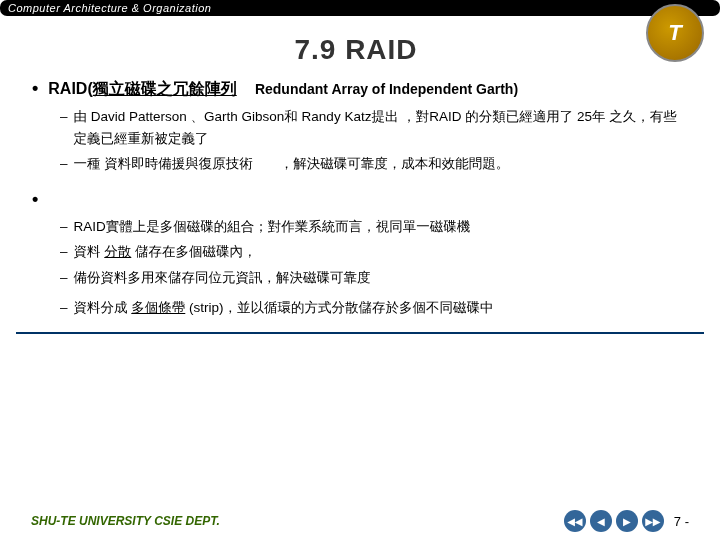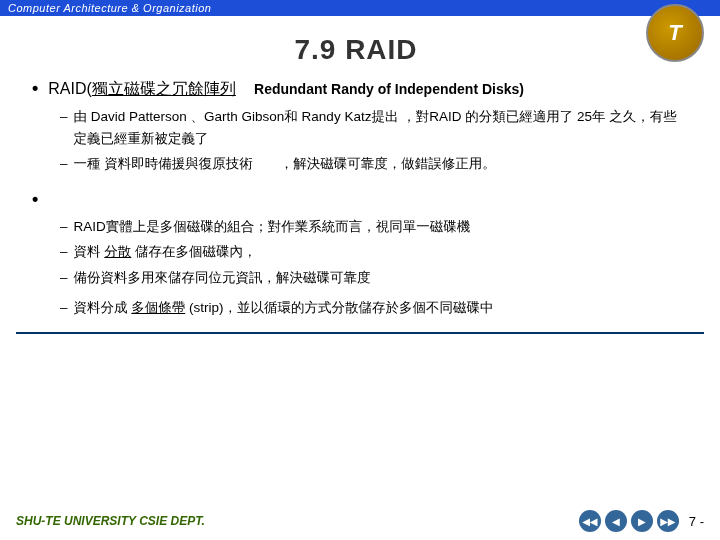--- a/index.html
+++ b/index.html
@@ -8,26 +8,27 @@
       width: 720px;
       height: 540px;
       background: #ffffff;
       font-family: Arial, "Microsoft JhengHei", "微軟正黑體", sans-serif;
       overflow: hidden;
       position: relative;
     }
 
     
     .header-bar {
-      background: #1d4ed8;
+      background: #000000;
       color: #ffffff;
       font-size: 11px;
       padding: 2px 8px;
       font-style: italic;
       letter-spacing: 0.5px;
+      border-radius: 7px;
     }
 
     
     .title-area {
       text-align: center;
       padding: 18px 8px 12px 0;
     }
 
     .title-area h1 {
       font-size: 28px;
@@ -83,21 +84,21 @@
     }
 
     .bullet-dot {
       color: #000;
       font-size: 18px;
       margin-right: 4px;
     }
 
     .bullet-main .cjk-bold {
       font-size: 16px;
-      font-weight: normal;
+      font-weight: bold;
     }
 
     .sub-items {
       padding-left: 28px;
     }
 
     .sub-item {
       font-size: 13.5px;
       color: #000000;
       line-height: 1.6;
@@ -121,21 +122,21 @@
     }
 
     
     .footer {
       position: absolute;
       bottom: 8px;
       left: 0;
       right: 0;
       display: flex;
       align-items: center;
-      padding: 0 16px;
+      padding: 0 31px;
     }
 
     .footer-left {
       color: #336600;
       font-size: 12px;
       font-weight: bold;
       font-style: italic;
       flex: 1;
     }
 
@@ -187,34 +188,34 @@
   <h1>7.9 RAID</h1>
 </div>
 
 <div class="content">
 
   <div class="bullet-section">
     <div class="bullet-main">
       <span class="bullet-dot">•</span>
       <span>
         <span class="cjk-bold">RAID(<span class="underline-text">獨立磁碟之冗餘陣列</span></span>
-        <span style="font-size:14px; font-weight:bold;">　Redundant Randy of Independent Disks)</span>
+        <span style="font-size:14px; font-weight:bold;">　Redundant Array of Independent Garth)</span>
       </span>
     </div>
     <div class="sub-items">
       <div class="sub-item">
         <span class="dash">–</span>
         <span class="sub-text">
           由 David Patterson 、Garth Gibson和 Randy Katz提出  ，對RAID 的分類已經適用了  25年 之久，有些定義已經重新被定義了
         </span>
       </div>
       <div class="sub-item">
         <span class="dash">–</span>
         <span class="sub-text">
-          一種 資料即時備援與復原技術　　，解決磁碟可靠度，做錯誤修正用。
+          一種 資料即時備援與復原技術　　，解決磁碟可靠度，成本和效能問題。
         </span>
       </div>
     </div>
   </div>
 
   <div class="bullet-section">
     <div class="bullet-main">
       <span class="bullet-dot">•</span>
     </div>
     <div class="sub-items">

